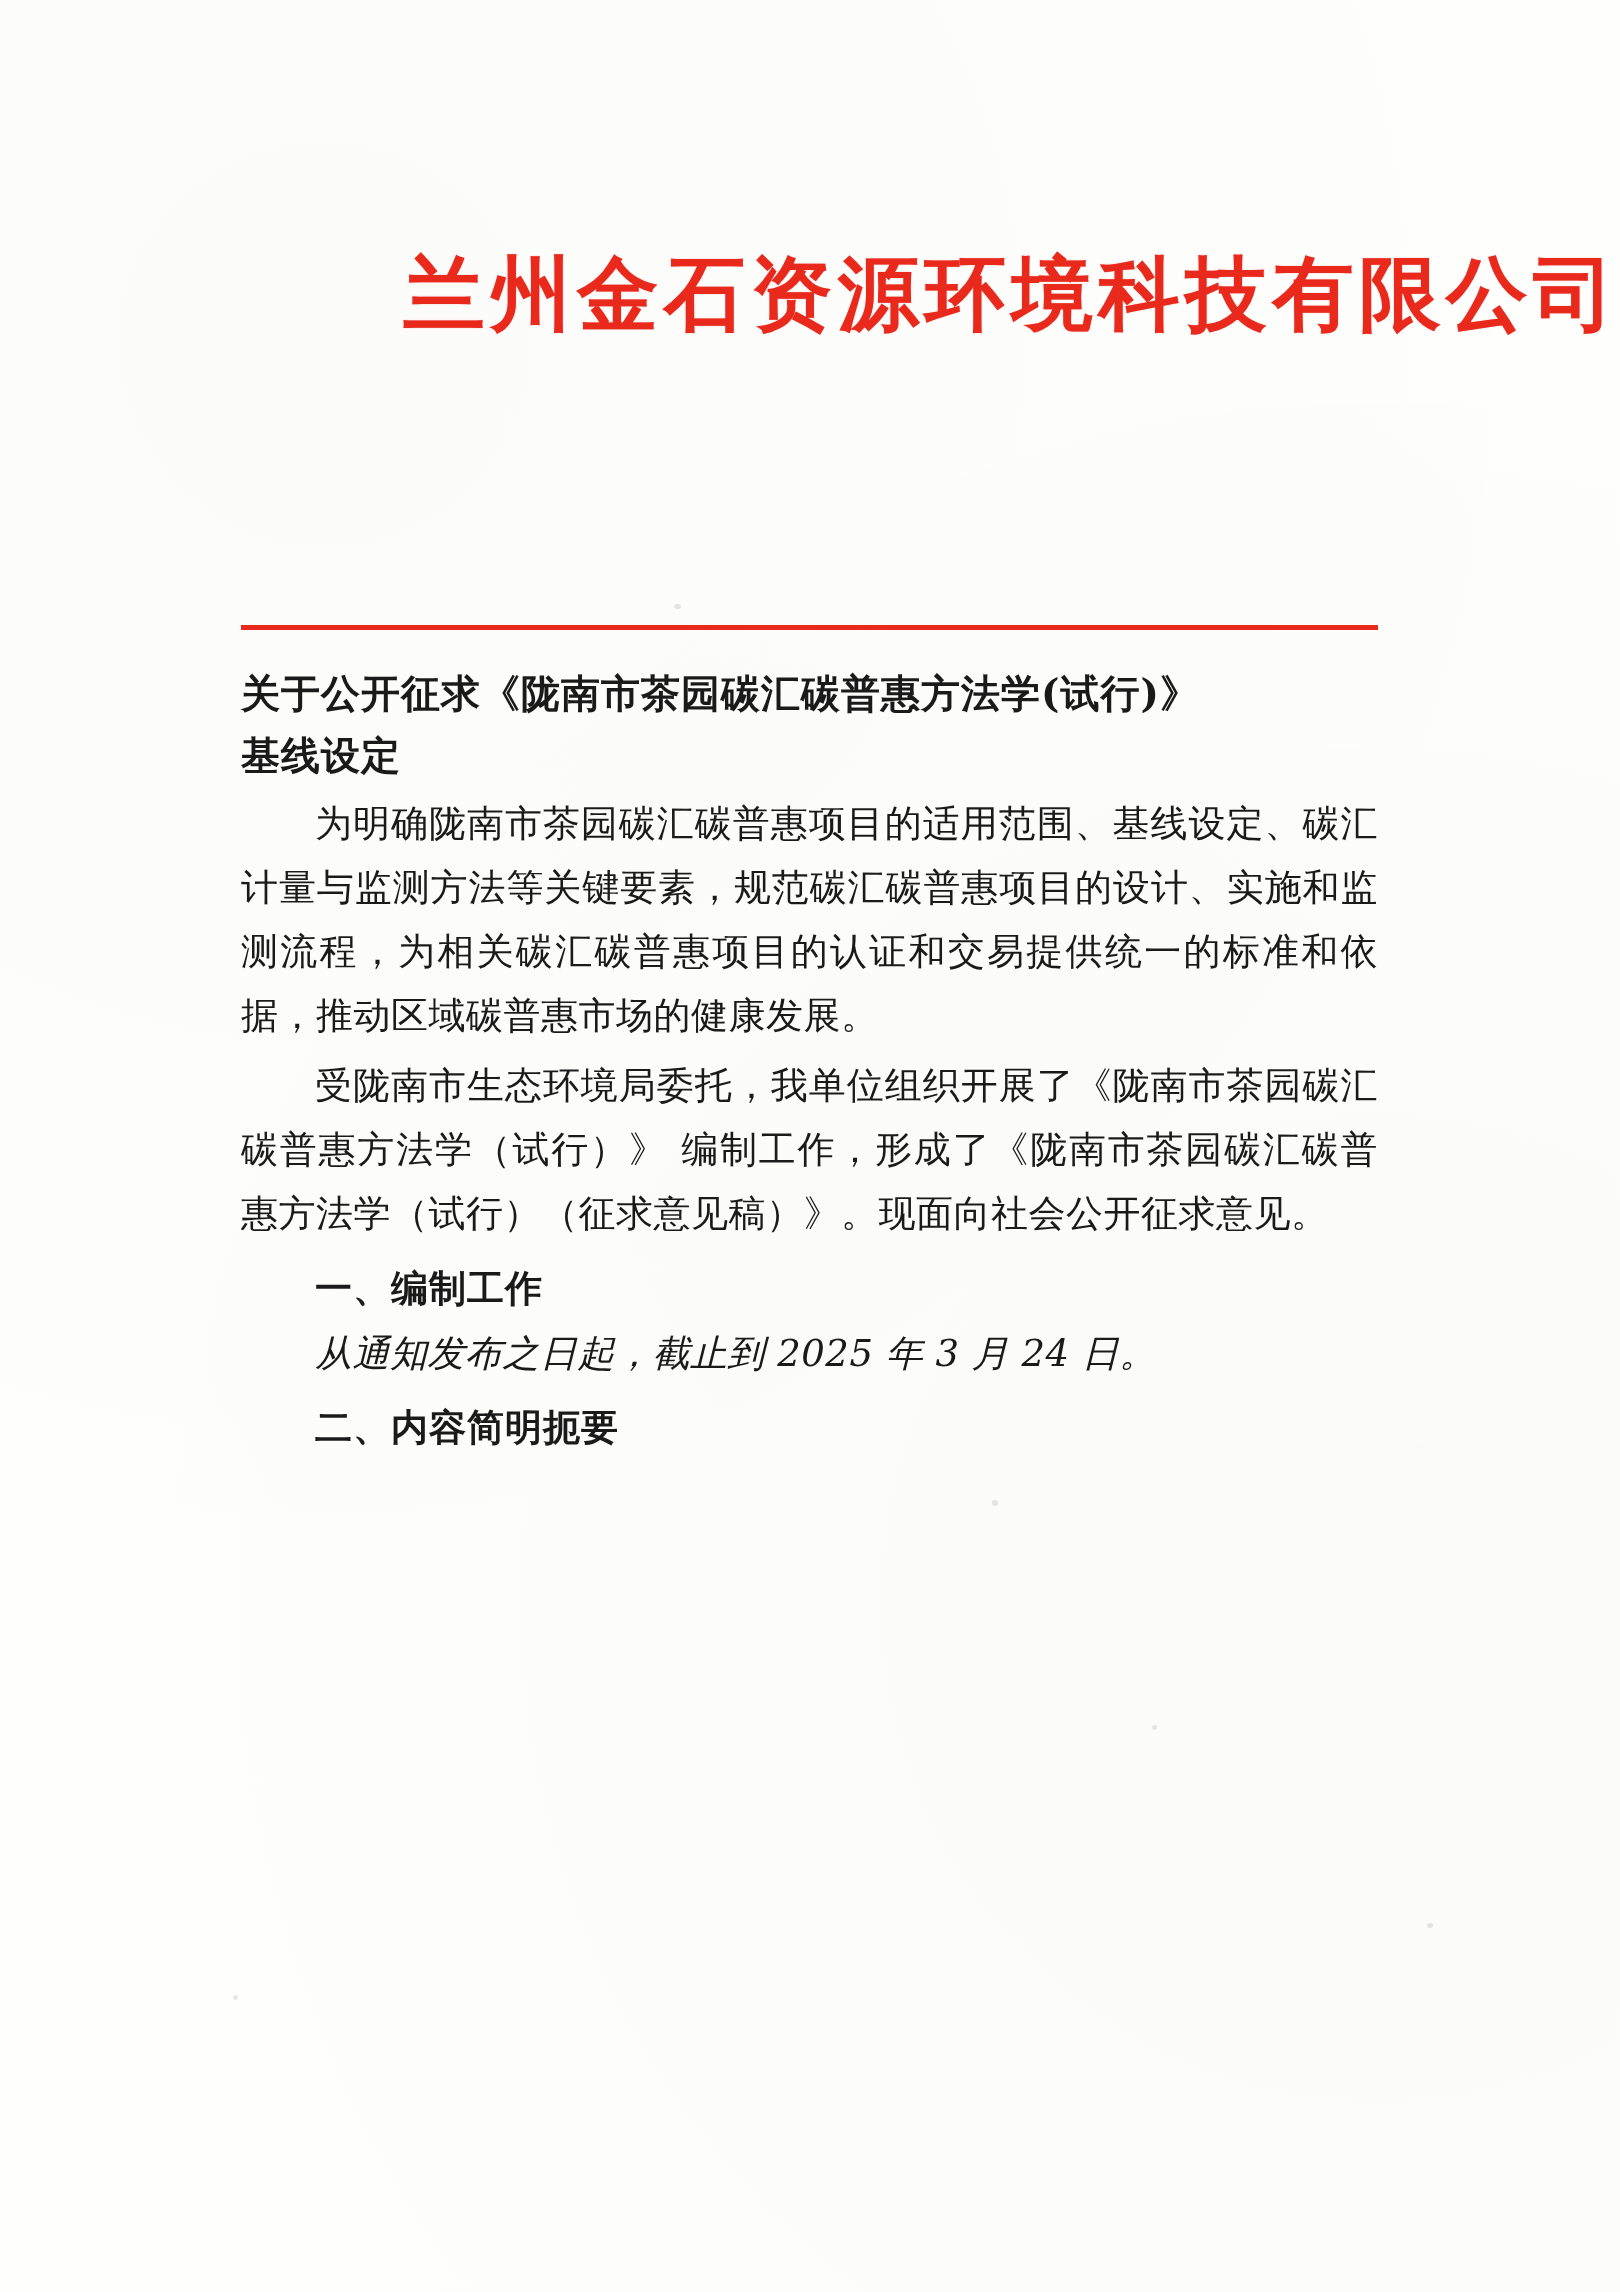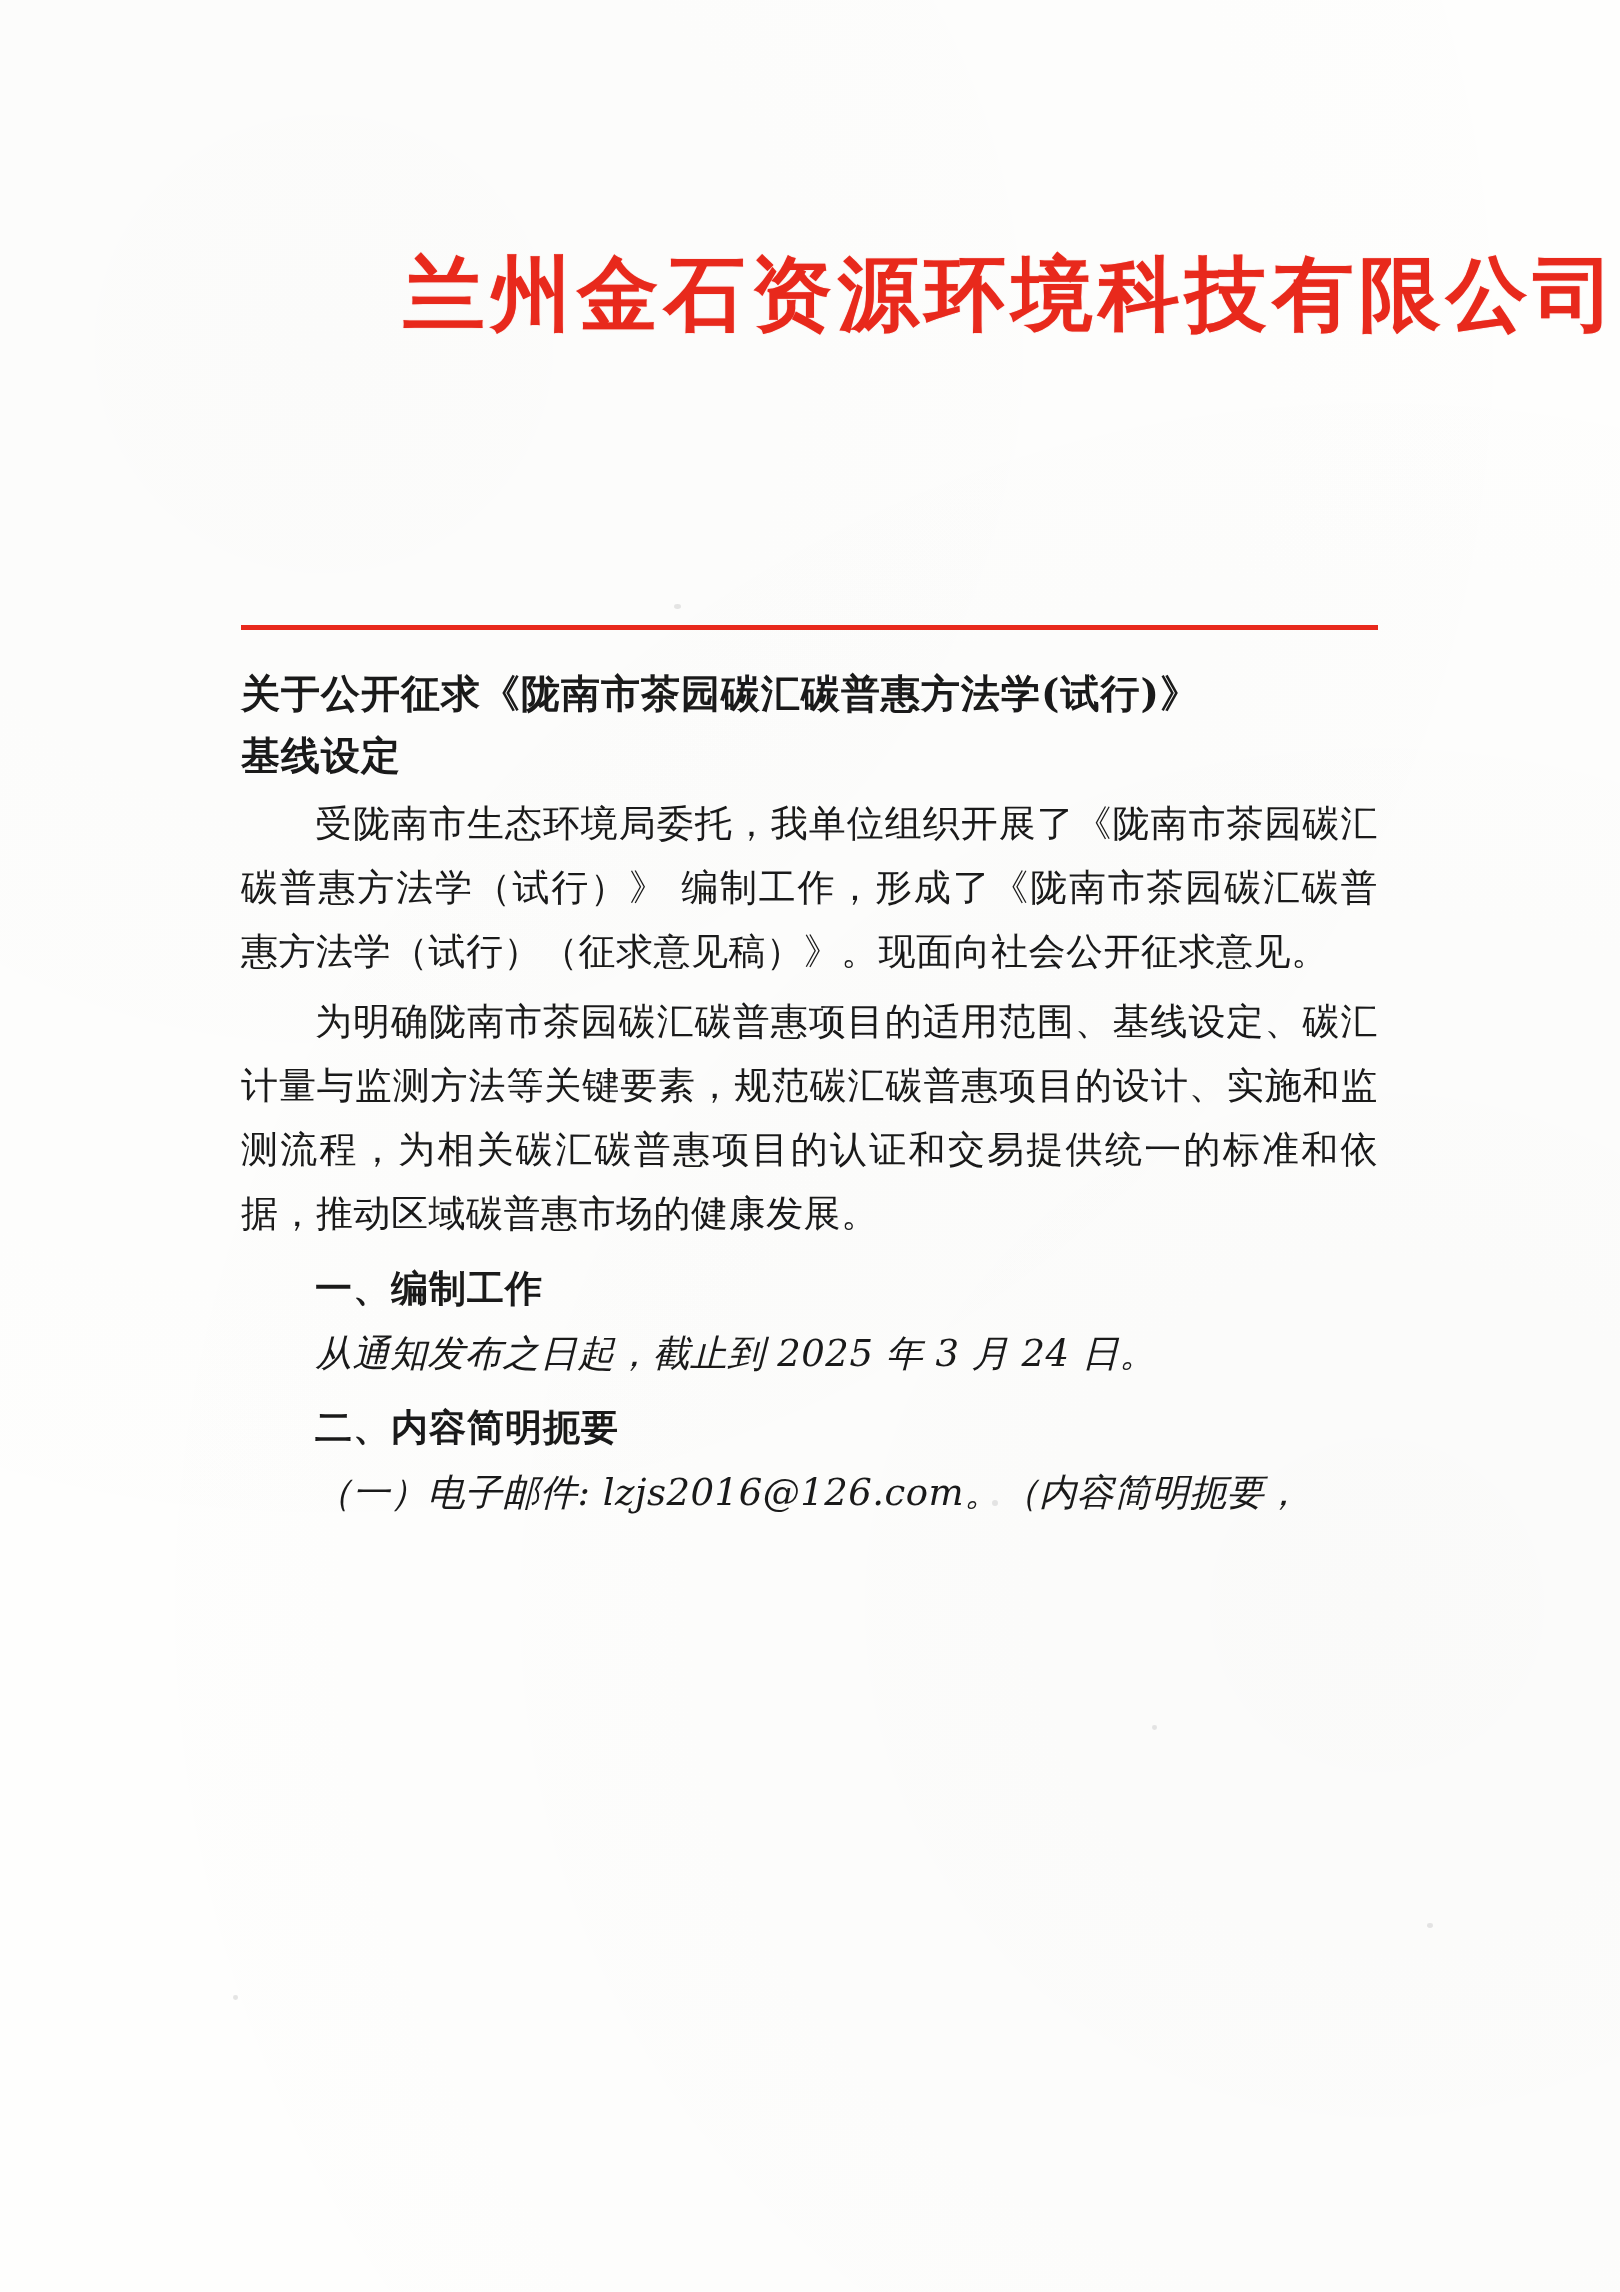--- a/index.html
+++ b/index.html
@@ -112,32 +112,31 @@
 
   <div class="rule"></div>
 
   <div class="body-area">
 
     <div class="doc-title">
       <span>关于公开征求《陇南市茶园碳汇碳普惠方法学(试行)》</span>
       <span class="line2">基线设定</span>
     </div>
 
+    <p class="para">为明确陇南市茶园碳汇碳普惠项目的适用范围、基线设定、碳汇计量与监测方法等关键要素，规范碳汇碳普惠项目的设计、实施和监测流程，为相关碳汇碳普惠项目的认证和交易提供统一的标准和依据，推动区域碳普惠市场的健康发展。</p>
+
     <p class="para">受陇南市生态环境局委托，我单位组织开展了《陇南市茶园碳汇碳普惠方法学（试行）》 编制工作，形成了《陇南市茶园碳汇碳普惠方法学（试行）（征求意见稿）》。现面向社会公开征求意见。</p>
-
-    <p class="para">为明确陇南市茶园碳汇碳普惠项目的适用范围、基线设定、碳汇计量与监测方法等关键要素，规范碳汇碳普惠项目的设计、实施和监测流程，为相关碳汇碳普惠项目的认证和交易提供统一的标准和依据，推动区域碳普惠市场的健康发展。</p>
 
     <h2 class="heading">一、编制工作</h2>
 
     <p class="flush">从通知发布之日起，截止到 2025 年 3 月 24 日。</p>
 
     <h2 class="heading">二、内容简明扼要</h2>
 
 
-    <p class="flush">（一）电子邮件: lzjs2016@126.com。（内容简明扼要，</p>
 
   </div>
 
   <div class="speck" style="left:674px; top:604px; width:6.9px; height:4.9px;"></div>
   <div class="speck" style="left:992px; top:1500px; width:5.9px; height:5.9px;"></div>
   <div class="speck" style="left:1152px; top:1725px; width:4.9px; height:4.9px;"></div>
   <div class="speck" style="left:1427px; top:1923px; width:5.9px; height:4.9px;"></div>
   <div class="speck" style="left:233px; top:1995px; width:4.9px; height:4.9px;"></div>
 
 </div>

